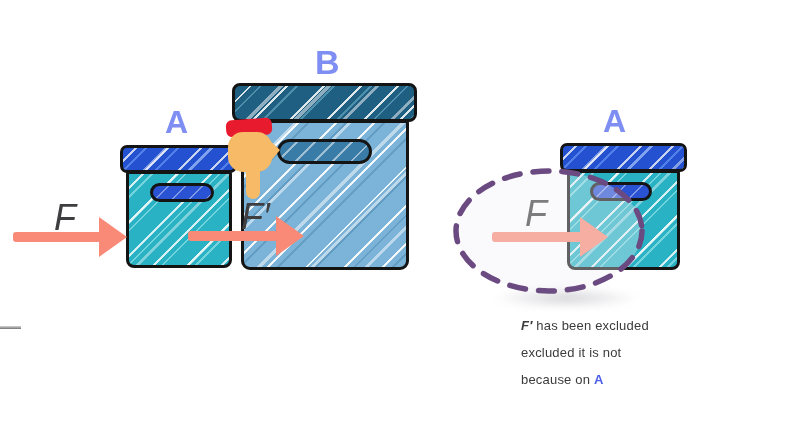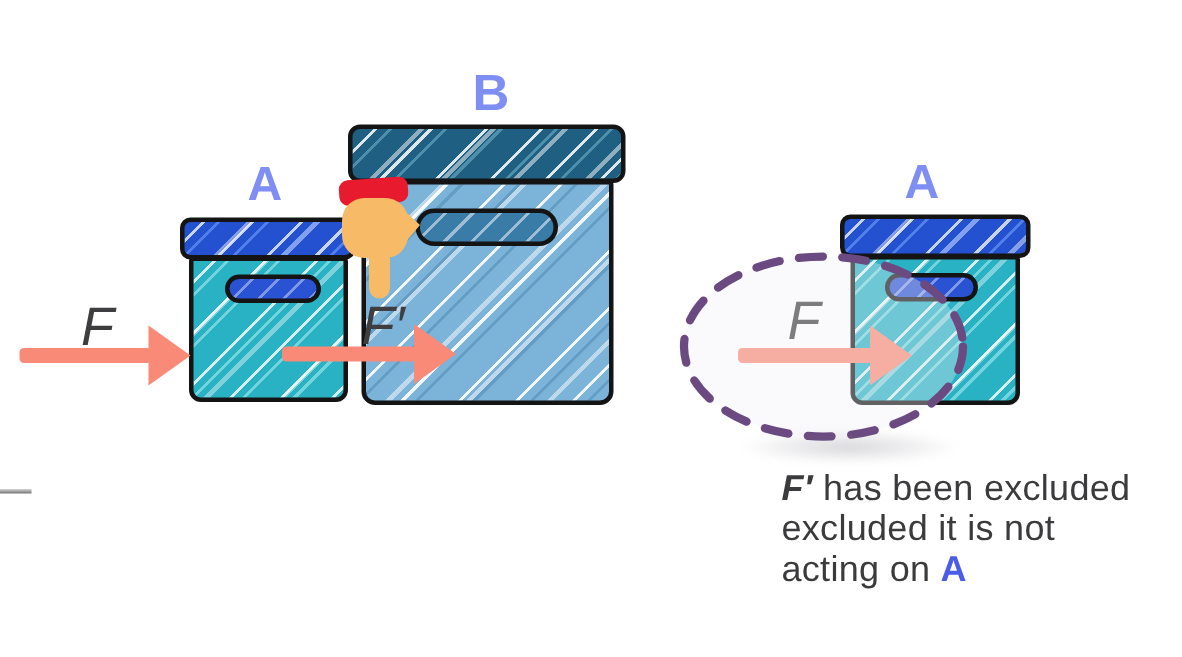--- a/index.html
+++ b/index.html
@@ -46,21 +46,21 @@
 
   
   .box-label{color:#7e8ef2;font-weight:800;font-size:32px;line-height:1;letter-spacing:.5px;}
   .force-label{color:#3e3e40;font-style:italic;font-size:36px;line-height:1;font-weight:500;}
 
   
   .shaft{background:#f98a77;height:10px;border-radius:3px;}
   .head{width:0;height:0;border-top:20px solid transparent;border-bottom:20px solid transparent;border-left:28px solid #f98a77;}
 
   
-  .caption{width:260px;color:#3b3b3d;font-size:24px;line-height:27px;font-weight:500;letter-spacing:.2px;}
+  .caption{width:260px;color:#3b3b3d;font-size:13px;line-height:27px;font-weight:500;letter-spacing:.2px;}
   .caption .sym{font-style:italic;font-weight:600;}
   .caption .accent{color:#4a5ce8;font-weight:600;}
 
   .tickline{background:linear-gradient(#d6d6d6,#737376);}
   .soft-shadow{background:radial-gradient(ellipse at center, rgba(110,110,125,.28), rgba(110,110,125,0) 70%);filter:blur(3px);}
 </style>
 </head>
 <body>
 
 <div class="canvas">
@@ -116,18 +116,18 @@
     <svg class="abs" style="left:450px;top:166px;" width="200" height="134" viewBox="0 0 200 134" aria-hidden="true">
       <ellipse cx="99" cy="65" rx="93" ry="60" fill="rgba(240,237,243,0.35)" stroke="#6b4a82" stroke-width="5.5" stroke-dasharray="16 13" stroke-linecap="round"></ellipse>
     </svg>
 
     <div class="abs soft-shadow" style="left:492px;top:287px;width:148px;height:22px;"></div>
   </div>
 
   <div class="abs caption" style="left:521px;top:312px;">
     <div><span class="sym">F′</span><span> has been excluded</span></div>
     <div>excluded it is not</div>
-    <div><span>acting on </span><span class="accent">A</span></div>
+    <div><span>because on </span><span class="accent">A</span></div>
   </div>
 
   <div class="abs tickline" style="left:0;top:326px;width:21px;height:3px;"></div>
 
 </div>
 
 </body></html>

